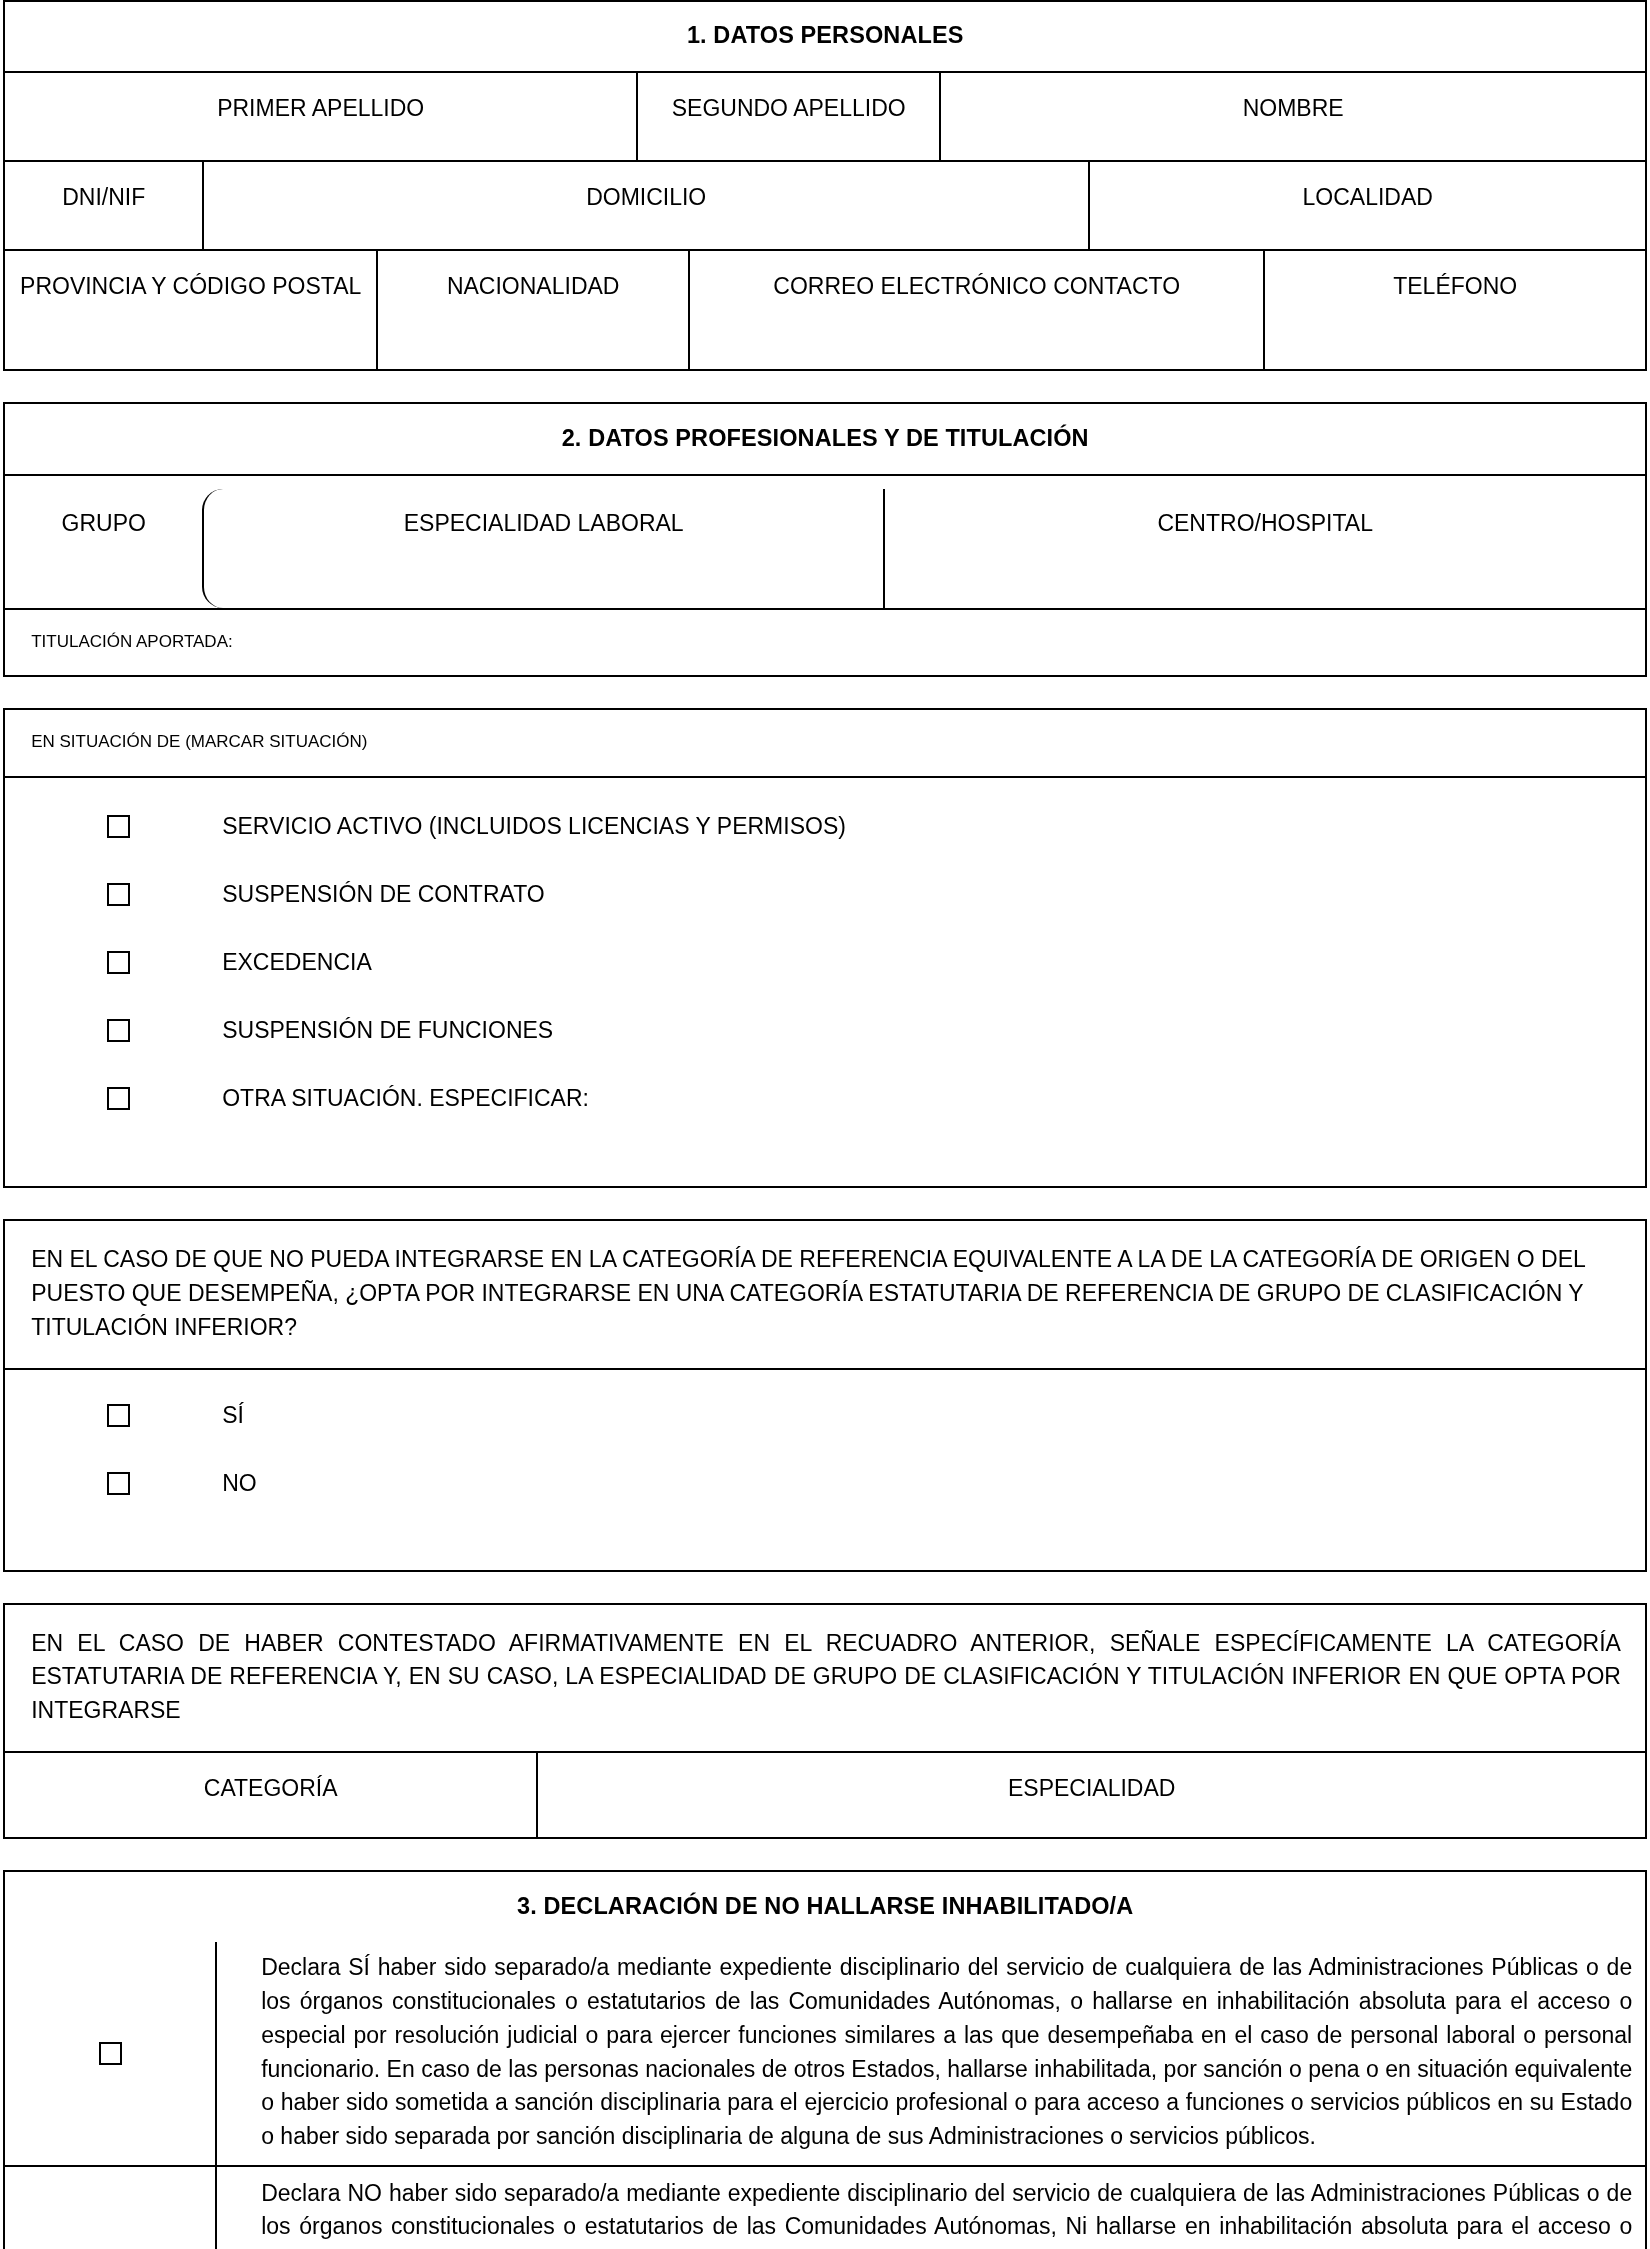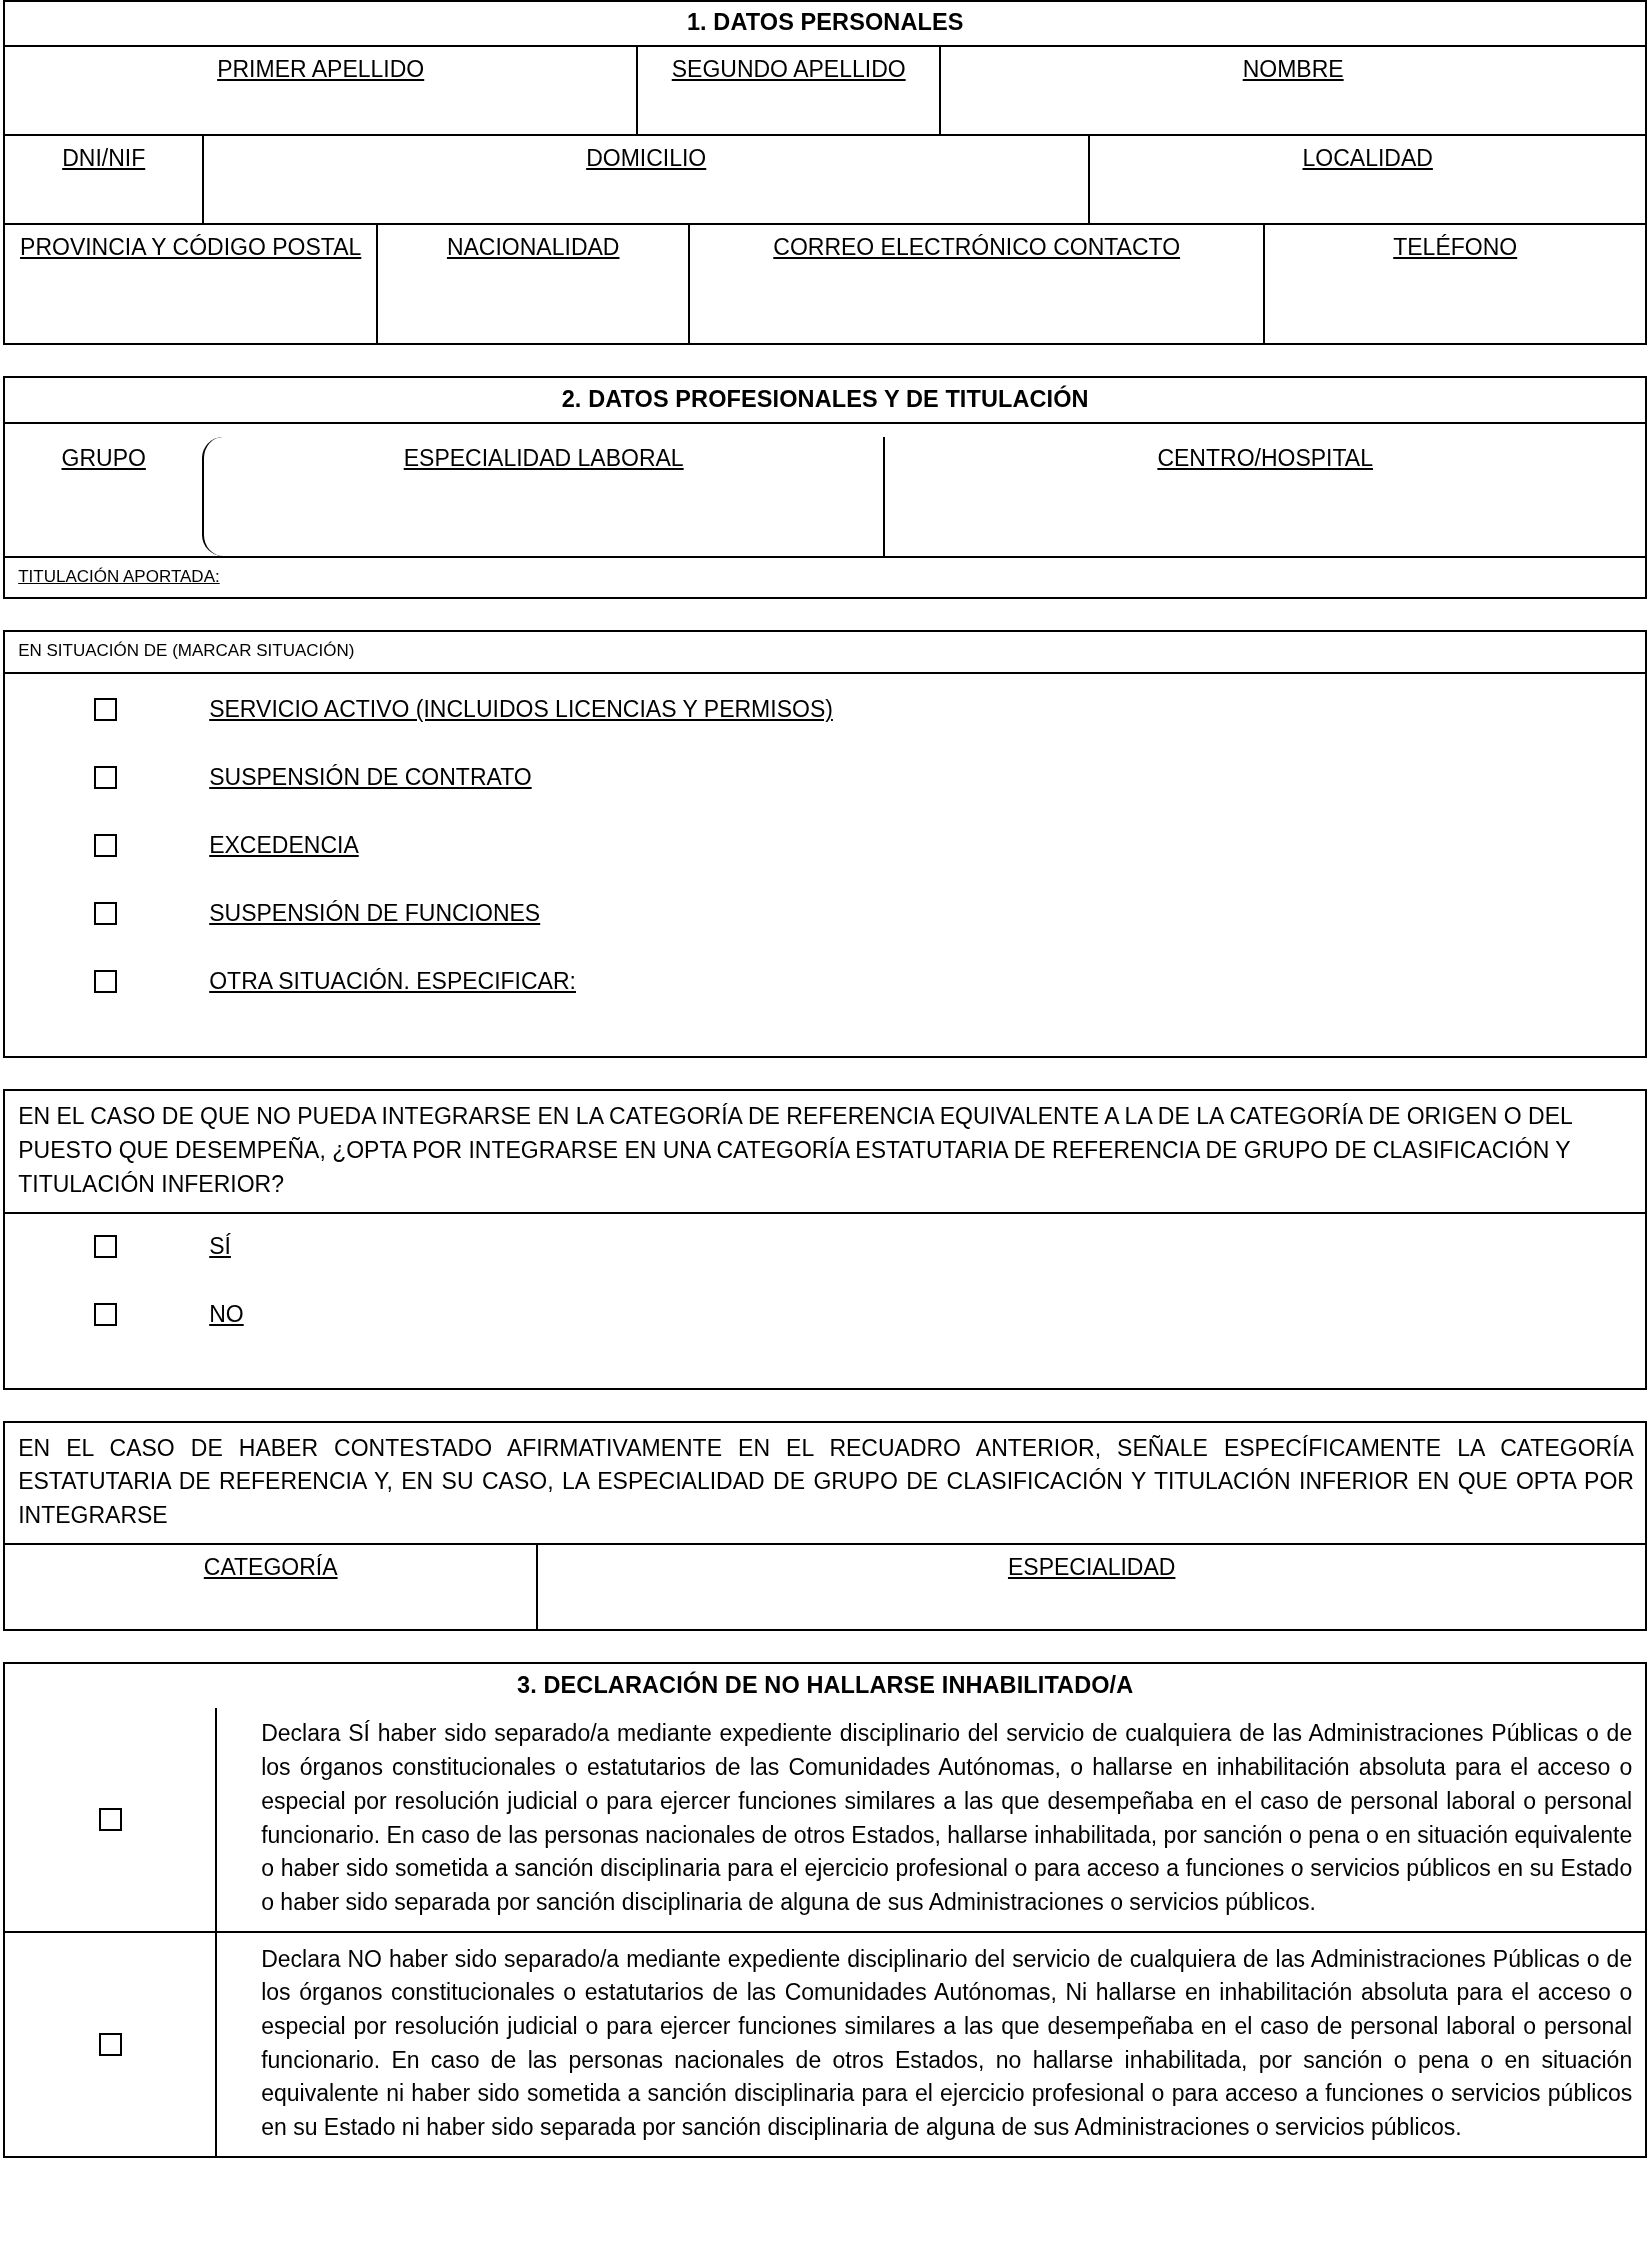--- a/index.html
+++ b/index.html
@@ -27,24 +27,24 @@
     width: 1644px;
     margin: 0 0 0 1.6px;
     background: #fff;
   }
   .gap { height: 31px; }
 
   .row {
     display: flex;
     width: 100%;
   }
-  .row + .row { border-top: 2.4px solid #000; text-decoration: underline; }
+  .row + .row { border-top: 2.4px solid #000; }
 
   .cell {
-    padding: 0;
+    padding: 13px;
     position: relative;
   }
   .cell + .cell { border-left: 2.4px solid #000; }
 
   
   .section-title {
     text-align: center;
     font-weight: bold;
     font-size: 23.5px;
     letter-spacing: 0.1px;

